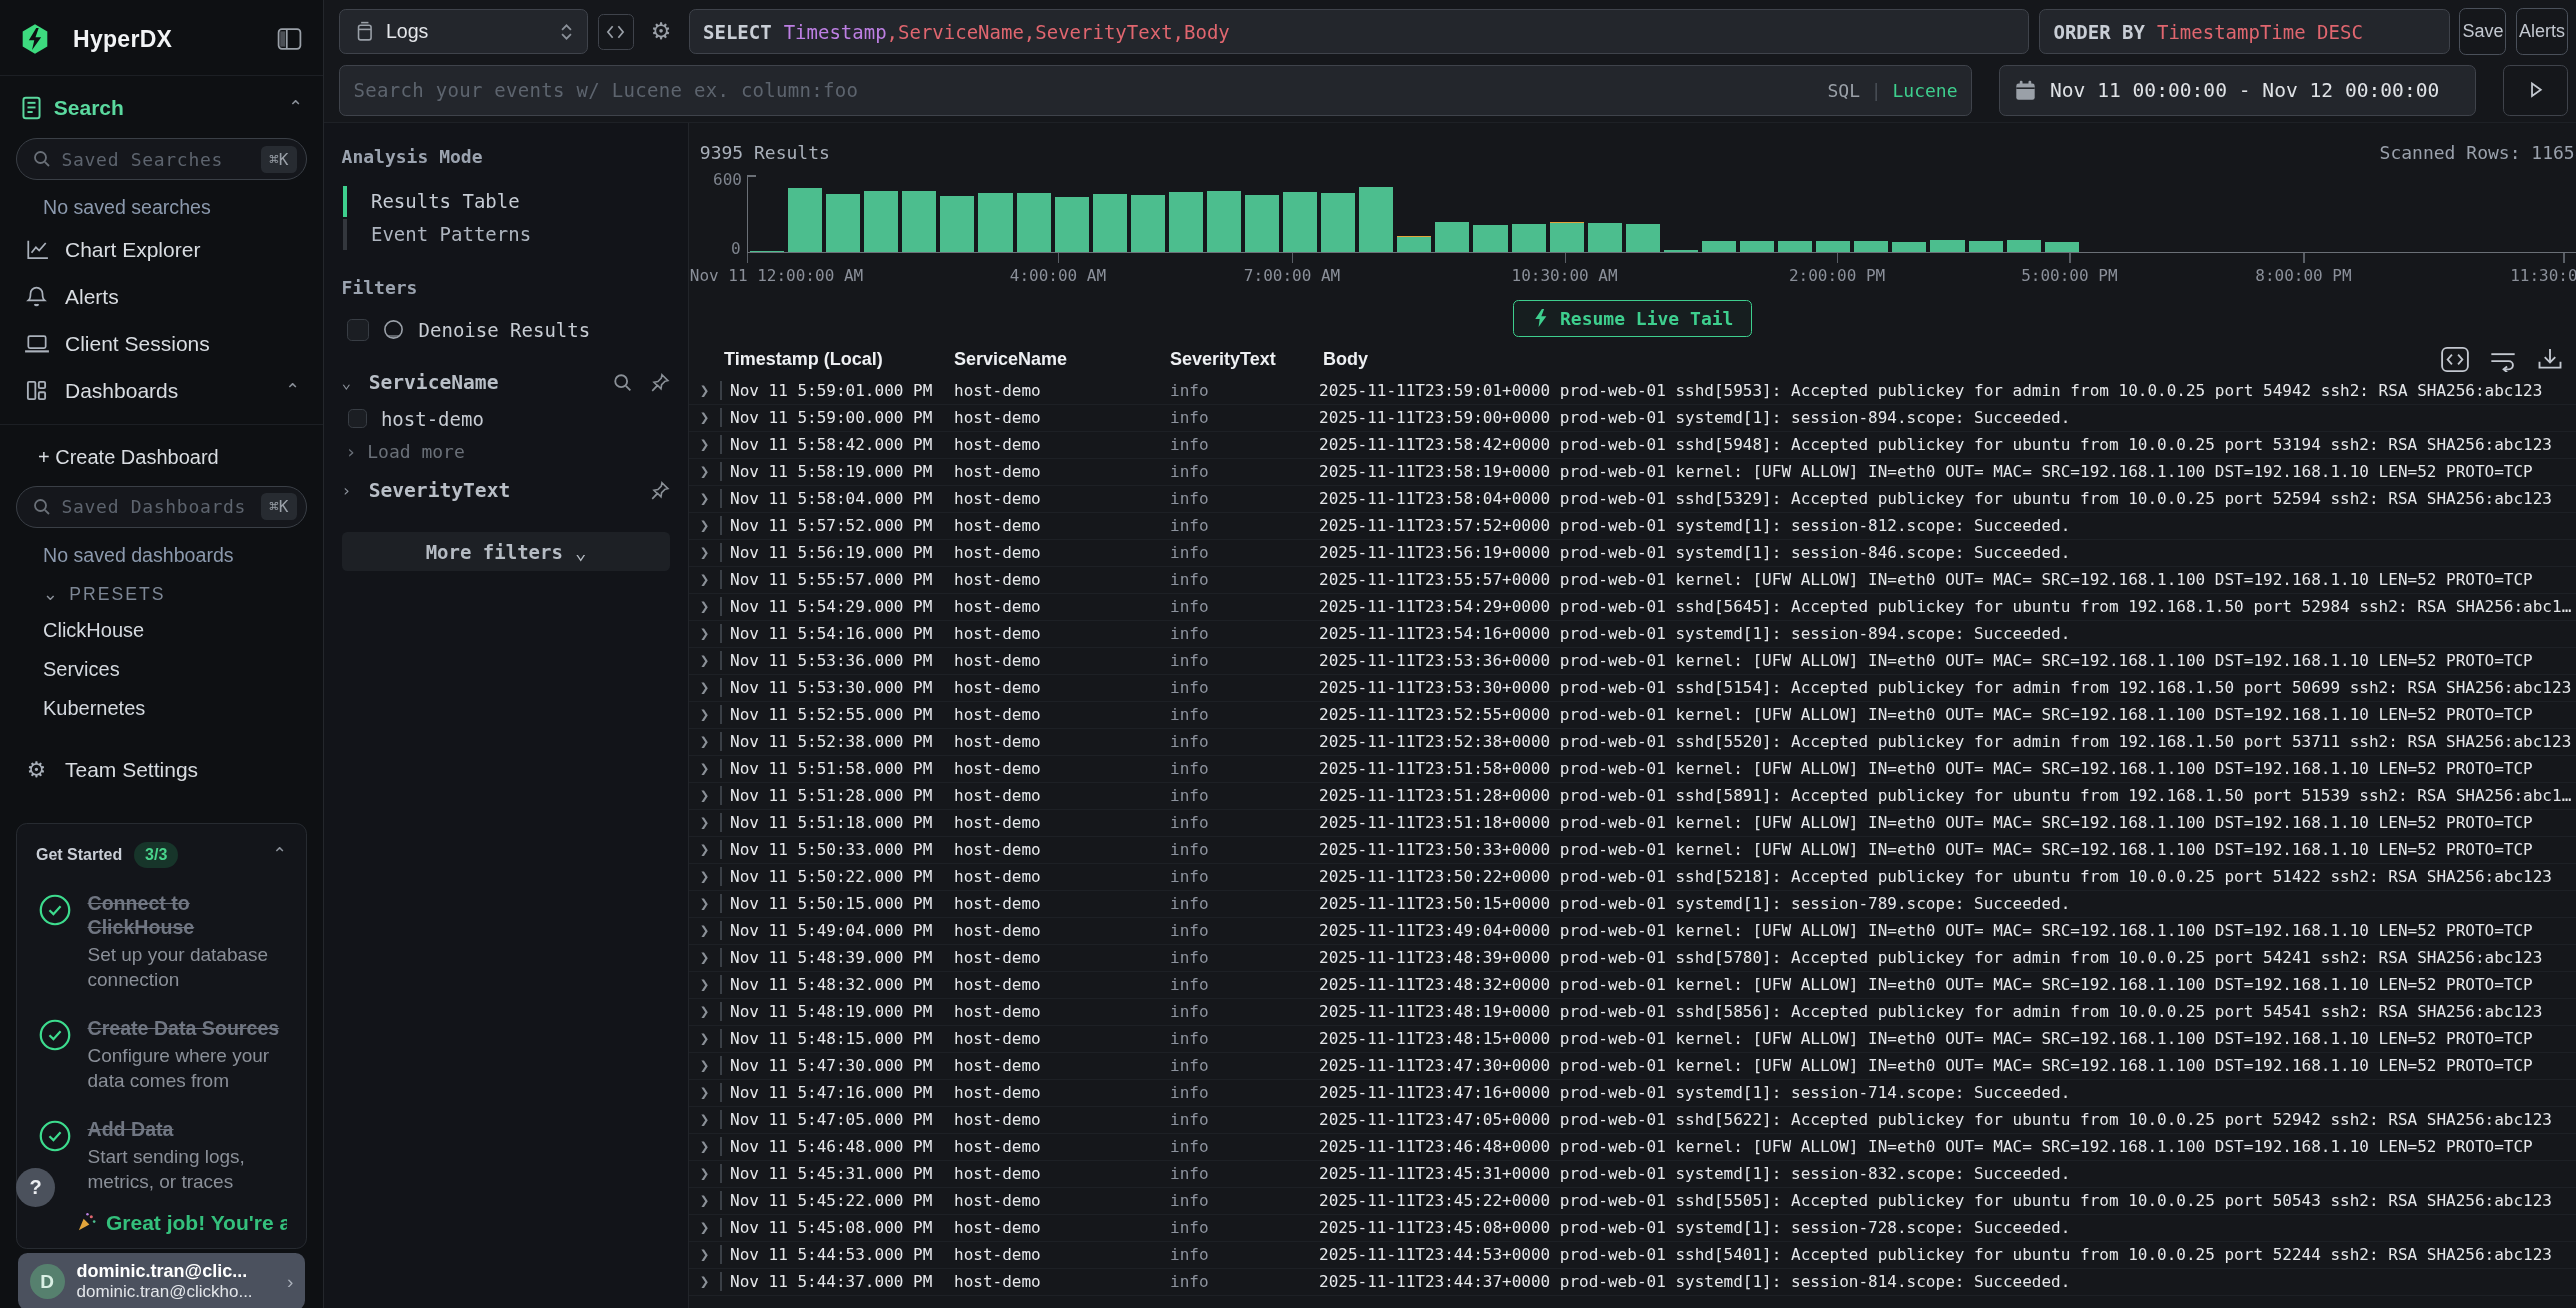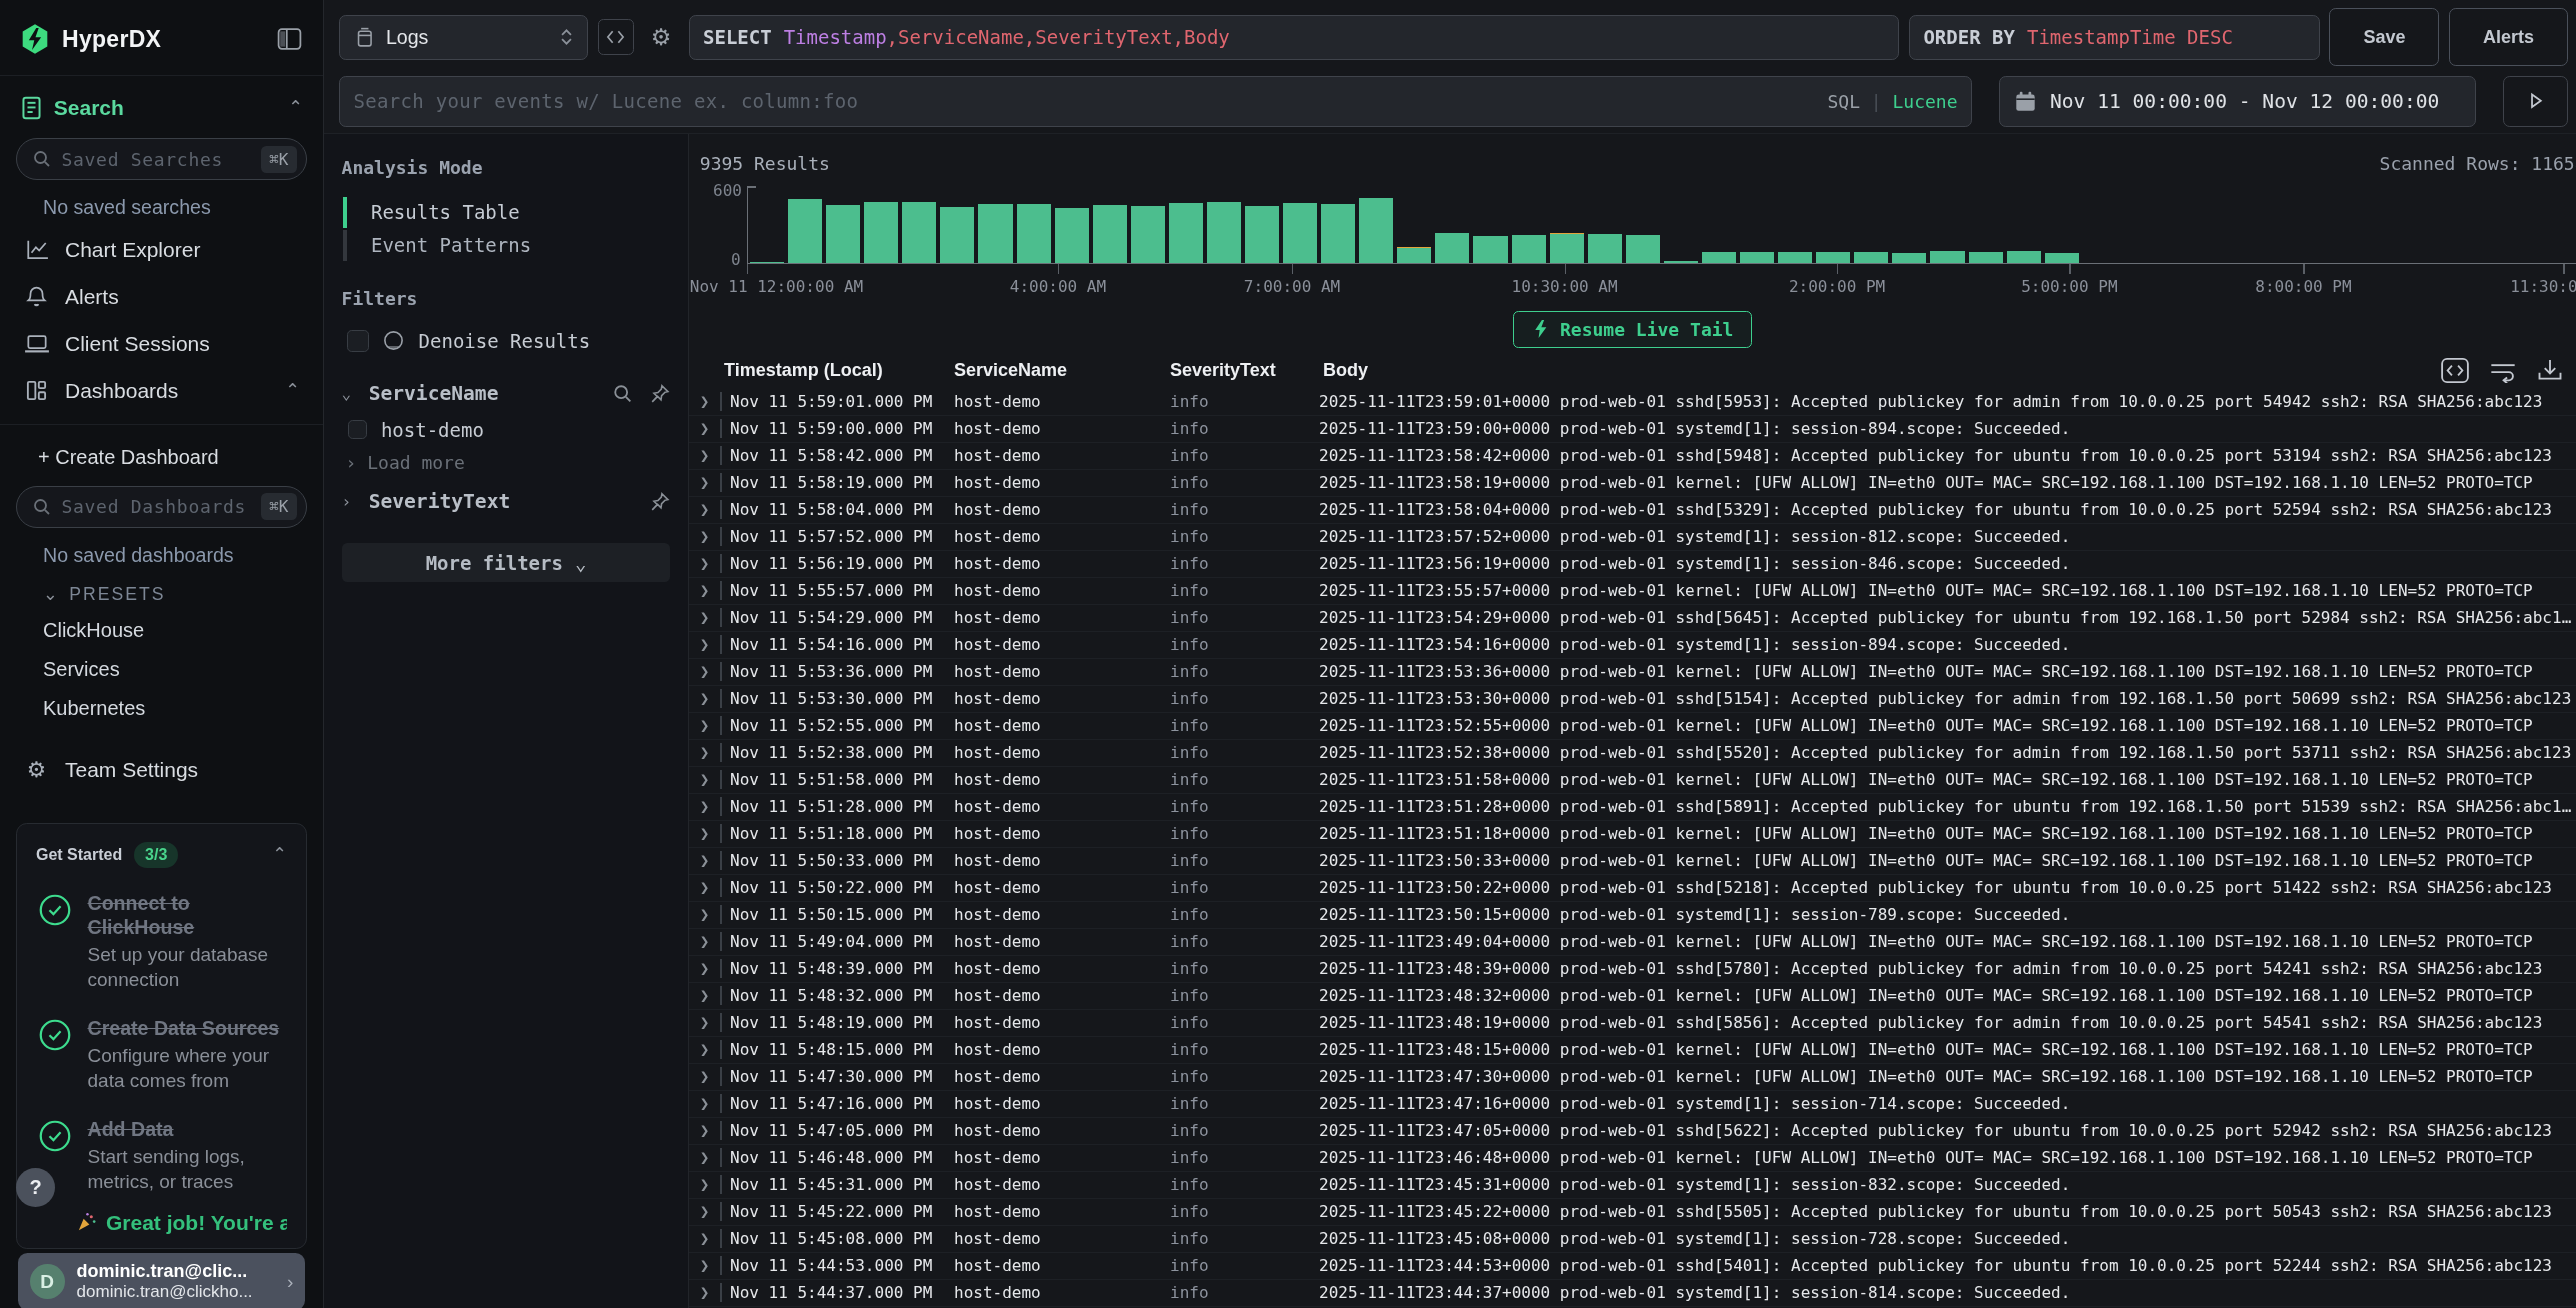--- a/index.html
+++ b/index.html
@@ -5,21 +5,21 @@
   * { margin:0; padding:0; box-sizing:border-box; }
   html,body { width:2576px; height:1308px; background:#15171b; overflow:hidden;
     font-family:"Liberation Sans", sans-serif; }
   .mono { font-family:"DejaVu Sans Mono", monospace; }
   .app { display:flex; width:100%; height:100%; }
 
   
   .sidebar { width:324px; min-width:324px; background:#0e1013; border-right:1.4px solid #24272c;
     display:flex; flex-direction:column; position:relative; overflow:hidden; }
   .brand-row { display:flex; align-items:center; justify-content:space-between; padding:23px 20px 20px 20px; }
-  .brand { display:flex; align-items:center; gap:12px; }
+  .brand { display:flex; align-items:center; gap:23px; }
   .brand-name { color:#f2f4f6; font-weight:bold; font-size:23px; letter-spacing:0.3px; }
   .collapse-btn { color:#9aa0a8; }
   .side-section { border-top:1.4px solid #1c1f24; padding:6.8px 0 9.5px 0; }
   .search-head { display:flex; align-items:center; justify-content:space-between; padding:12px 20px; }
   .search-head-left { display:flex; align-items:center; gap:10.8px; color:#5bd99f; font-weight:bold; font-size:21px; }
   .chev { color:#8b919a; font-size:17.6px; }
   .pill-search { margin:5.4px 16px; height:42px; border:1.4px solid #3a3f46; border-radius:675px;
     display:flex; align-items:center; gap:9.5px; padding:0 9.5px 0 15px; background:#15171c; }
   .pill-search .ph { color:#5d646e; font-size:18px; flex:1; letter-spacing:0.7px; }
   .kbd { background:#272b31; color:#9aa0a8; border-radius:5.4px; padding:4px 8px; font-size:16px; }
@@ -68,21 +68,21 @@
   .logs-select { width:249px; gap:10.8px; }
   .logs-select .lbl { color:#e4e6ea; font-size:19.6px; flex:1; }
   .icon-btn { width:36px; height:36px; display:flex; align-items:center; justify-content:center; color:#9aa0a8; }
   .icon-btn.boxed { border:1.4px solid #3f434b; border-radius:5.4px; }
   .query-box { flex:1; gap:0; font-size:19px; white-space:nowrap; overflow:hidden; }
   .kw { color:#c9ced6; font-weight:bold; margin-right:12px; }
   .tok-purple { color:#bd7fe3; }
   .tok-red { color:#e0666f; }
   .order-box { width:411px; font-size:19px; white-space:nowrap; overflow:hidden;text-align:right; }
   .btn { border:1.4px solid #4a505a; border-radius:6.8px; background:transparent; color:#c3c8d0;
-    font-weight:bold; font-size:18px; height:58px; padding:0 33px; display:flex; align-items:center; }
+    font-weight:normal; font-size:18px; height:47px; padding:0 2px; display:flex; align-items:center; }
   .search-box { flex:1; height:51px; gap:12px; }
   .search-box .ph { color:#5d646e; font-size:19px; flex:1; letter-spacing:0.3px; white-space:nowrap; overflow:hidden; }
   .lang-toggle { display:flex; align-items:center; gap:10.8px; font-size:18px; }
   .lang-sql { color:#9aa0a8; }
   .lang-sep { color:#4a4f57; }
   .lang-lucene { color:#3ecf8e; }
   .date-box { width:477px; height:51px; gap:13.5px; color:#dfe2e6; font-size:19.6px; white-space:nowrap; }
   .play-btn { width:65px; height:51px; border:1.4px solid #3f434b; border-radius:6.8px;
     display:flex; align-items:center; justify-content:center; color:#c3c8d0; font-size:17.6px; }
 

